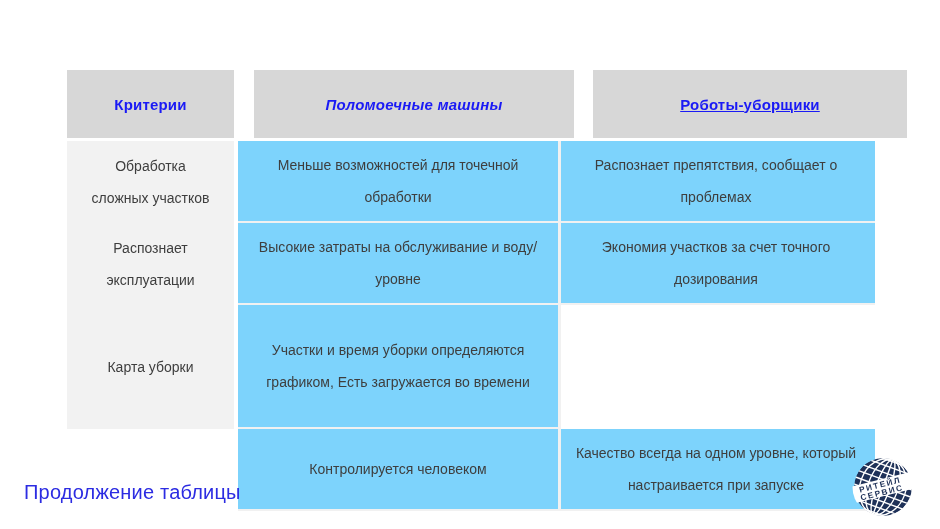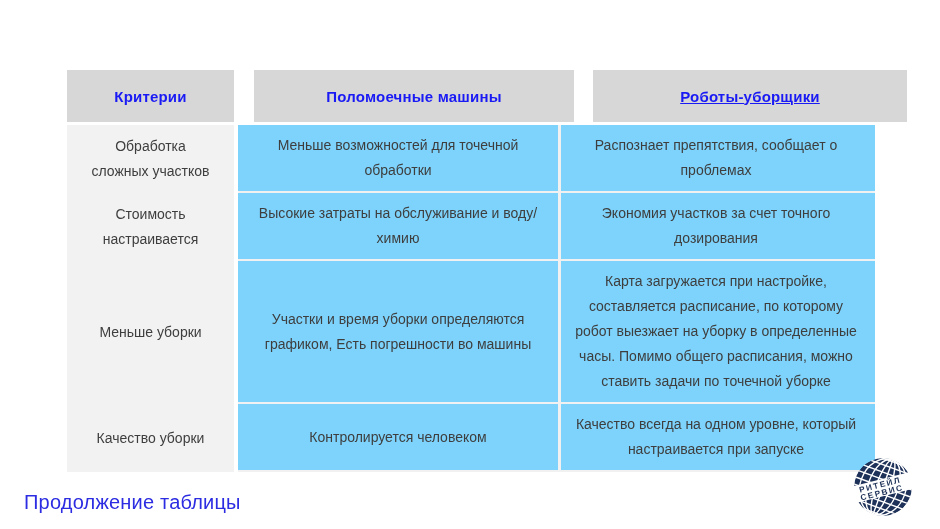--- a/index.html
+++ b/index.html
@@ -15,52 +15,52 @@
     position: absolute;
     left: 67px;
     top: 70px;
     width: 808px;
   }
 
   
   .thead {
     display: grid;
     grid-template-columns: 167px 4px 320px 3px 314px;
-    height: 52px;
+    height: 68px;
     margin-bottom: 3px;
     gap: 8px;
   }
   .th {
     background: #d7d7d7;
     display: flex;
     align-items: center;
     justify-content: center;
     text-align: center;
     font-size: 15px;
     font-weight: bold;
     color: #1a1af5;
     letter-spacing: 0.2px;
   }
   .th.c1 { grid-column: 1; }
-  .th.c2 { grid-column: 3; }
+  .th.c2 { grid-column: 3; font-style: italic; }
   .th.c3 { grid-column: 5; text-decoration: underline; }
 
   
   .tbody {
     display: grid;
     grid-template-columns: 167px 4px 320px 3px 314px;
     grid-template-rows: minmax(63px, auto) minmax(63px, auto) minmax(124px, auto) minmax(64px, auto);
   }
   .cell {
     display: flex;
     align-items: center;
     justify-content: center;
     text-align: center;
     font-size: 14px;
-    line-height: 25px;
+    line-height: 32px;
     color: #3e3e3e;
     padding: 8px 12px;
   }
   .crit {
     grid-column: 1;
     background: #f2f2f2;
     padding: 8px 18px;
   }
   .val { background: #7dd3fc; border-bottom: 2px solid #f1f1f1; }
   .mach { grid-column: 3; }
@@ -71,21 +71,21 @@
   .r4 { grid-row: 4; }
   .vdivider {
     grid-column: 4;
     grid-row: 1 / span 4;
     background: #f1f1f1;
   }
 
   .footer-caption {
     position: absolute;
     left: 24px;
-    top: 491px;
+    top: 481px;
     font-size: 20px;
     color: #2c2ce2;
     letter-spacing: 0.2px;
   }
 
   .logo {
     position: absolute;
     left: 851px;
     top: 455px;
     width: 64px;
@@ -101,29 +101,27 @@
     <div class="th c2">Поломоечные машины</div>
     <div class="th c3">Роботы-уборщики</div>
   </div>
   <div class="tbody">
     <div class="vdivider"></div>
 
     <div class="cell crit r1">Обработка сложных участков</div>
     <div class="cell val mach r1">Меньше возможностей для точечной обработки</div>
     <div class="cell val robo r1">Распознает препятствия, сообщает о проблемах</div>
 
-    <div class="cell crit r2">Стоимость настраивается</div>
-    <div class="cell val mach r2">Высокие затраты на обслуживание и воду/химию</div>
+    <div class="cell crit r2">Распознает эксплуатации</div>
+    <div class="cell val mach r2">Высокие затраты на обслуживание и воду/уровне</div>
     <div class="cell val robo r2">Экономия участков за счет точного дозирования</div>
 
-    <div class="cell crit r3">Меньше уборки</div>
-    <div class="cell val mach r3">Участки и время уборки определяются графиком, Есть погрешности во машины</div>
-    <div class="cell val robo r3">Карта загружается при настройке, составляется расписание, по которому робот выезжает на уборку в определенные часы. Помимо общего расписания, можно ставить задачи по точечной уборке</div>
+    <div class="cell crit r3">Карта уборки</div>
+    <div class="cell val mach r3">Участки и время уборки определяются графиком, Есть загружается во времени</div>
 
-    <div class="cell crit r4">Качество уборки</div>
     <div class="cell val robo r4">Качество всегда на одном уровне, который настраивается при запуске</div>
     <div class="cell val mach r4">Контролируется человеком</div>
   </div>
 </div>
 
 <div class="footer-caption">Продолжение таблицы</div>
 
 <svg class="logo" viewBox="0 0 64 64" xmlns="http://www.w3.org/2000/svg">
   <defs>
     <clipPath id="globeClip">

